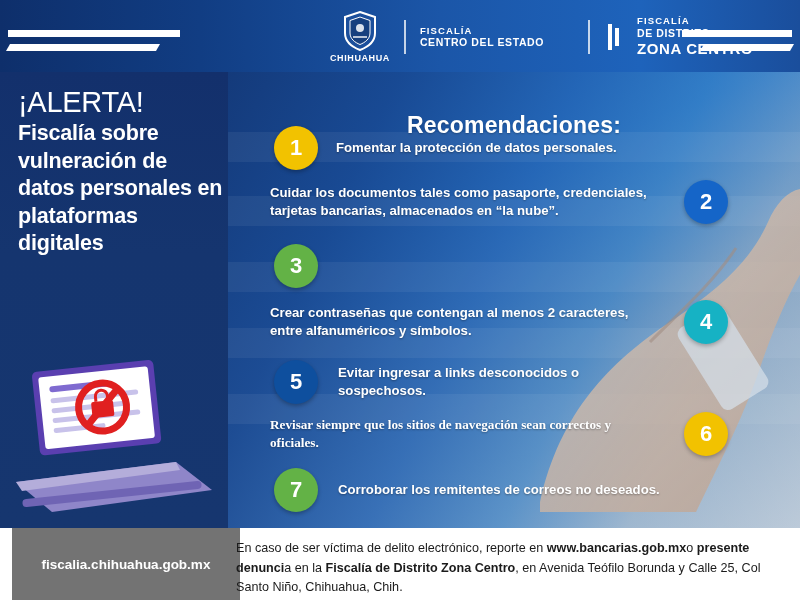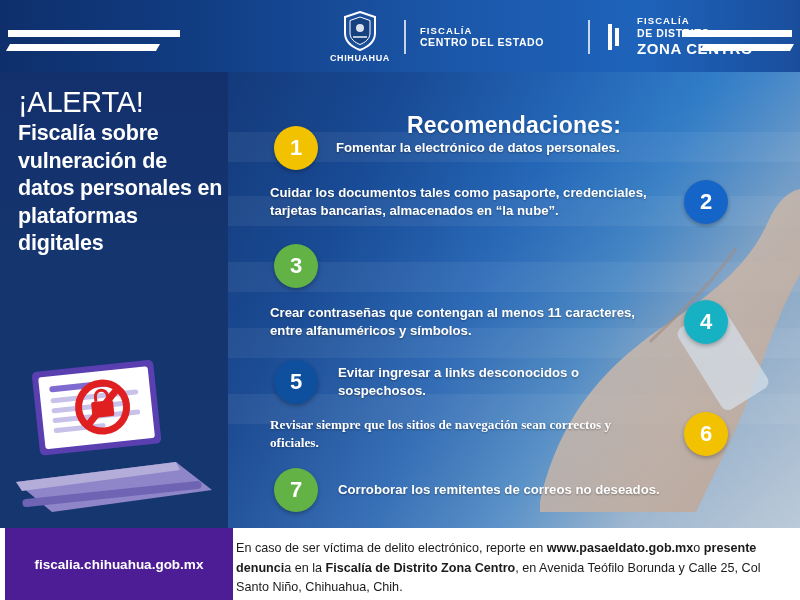--- a/index.html
+++ b/index.html
@@ -109,22 +109,22 @@
     text-shadow: 0 1px 2px rgba(0,0,0,.35);
   }
   .itxt.center { text-align: left; }
 
   
   .footer {
     position: absolute; top: 528px; left: 0; width: 800px; height: 72px;
     background: #ffffff;
   }
   .footer-left {
-    position: absolute; left: 5px; top: 0; width: 228px; height: 72px;
-    background: #4c1d95;
+    position: absolute; left: 12px; top: 0; width: 228px; height: 72px;
+    background: #737373;
     display: flex; align-items: center; justify-content: center;
   }
   .footer-left a {
     color: #ffffff; font-size: 13.5px; font-weight: bold; text-decoration: none;
   }
   .footer-right {
     position: absolute; left: 236px; top: 11px; width: 556px;
     color: #1b1b1b; font-size: 12.6px; line-height: 1.55;
   }
   .footer-right b { font-weight: bold; }
@@ -222,34 +222,34 @@
         <path d="M40 390 C60 300 110 250 170 210 C220 176 250 150 268 110 C280 82 300 70 318 80 C332 90 330 118 314 140 C292 172 276 210 262 250 C246 300 220 350 196 400 L40 400 Z" fill="url(#sk)" opacity=".9"></path>
         <path d="M150 230 C180 200 212 172 236 136" stroke="#a98b77" stroke-width="3" fill="none" opacity=".6"></path>
         <rect x="196" y="198" width="54" height="96" rx="8" transform="rotate(-32 223 246)" fill="#dfe6ec" opacity=".75"></rect>
       </svg>
     </div>
 
     <div class="rec-title">Recomendaciones:</div>
 
     <div class="item" style="top:54px; left:46px;">
       <div class="num" style="background:#f2c200">1</div>
-      <div class="itxt" style="margin-left:18px; width:330px;">Fomentar la electrónico de datos personales.</div>
+      <div class="itxt" style="margin-left:18px; width:330px;">Fomentar la protección de datos personales.</div>
     </div>
 
     <div class="item" style="top:108px; left:42px;">
       <div class="itxt center" style="width:392px;">Cuidar los documentos tales como pasaporte, credenciales, tarjetas bancarias, almacenados en “la nube”.</div>
       <div class="num" style="background:#1565c8; margin-left:22px;">2</div>
     </div>
 
     <div class="item" style="top:172px; left:46px;">
       <div class="num" style="background:#63b246">3</div>
     </div>
 
     <div class="item" style="top:228px; left:42px;">
-      <div class="itxt center" style="width:392px;">Crear contraseñas que contengan al menos 11 caracteres, entre alfanuméricos y símbolos.</div>
+      <div class="itxt center" style="width:392px;">Crear contraseñas que contengan al menos 2 caracteres, entre alfanuméricos y símbolos.</div>
       <div class="num" style="background:#16b2c4; margin-left:22px;">4</div>
     </div>
 
     <div class="item" style="top:288px; left:46px;">
       <div class="num" style="background:#0e4f9e">5</div>
       <div class="itxt center" style="margin-left:20px; width:330px;">Evitar ingresar a links desconocidos o sospechosos.</div>
     </div>
 
     <div class="item" style="top:340px; left:42px;">
       <div class="itxt center" style="width:392px;font-family:Liberation Serif, serif;">Revisar siempre que los sitios de navegación sean correctos y oficiales.</div>
@@ -260,17 +260,17 @@
       <div class="num" style="background:#63b246">7</div>
       <div class="itxt center" style="margin-left:20px; width:330px;">Corroborar los remitentes de correos no deseados.</div>
     </div>
   </div>
 
   <div class="footer">
     <div class="footer-left">
       <a href="#">fiscalia.chihuahua.gob.mx</a>
     </div>
     <div class="footer-right">
-      <span>En caso de ser víctima de delito electrónico, reporte en </span><b>www.pasaeldato.gob.mx</b><span>o </span><b>presente denunci</b><span>a en la </span><b>Fiscalía de Distrito Zona Centro</b><span>, en Avenida Teófilo Borunda y Calle 25, Col Santo Niño, Chihuahua, Chih.</span>
+      <span>En caso de ser víctima de delito electrónico, reporte en </span><b>www.bancarias.gob.mx</b><span>o </span><b>presente denunci</b><span>a en la </span><b>Fiscalía de Distrito Zona Centro</b><span>, en Avenida Teófilo Borunda y Calle 25, Col Santo Niño, Chihuahua, Chih.</span>
     </div>
   </div>
 
 </div>
 
 </body></html>

